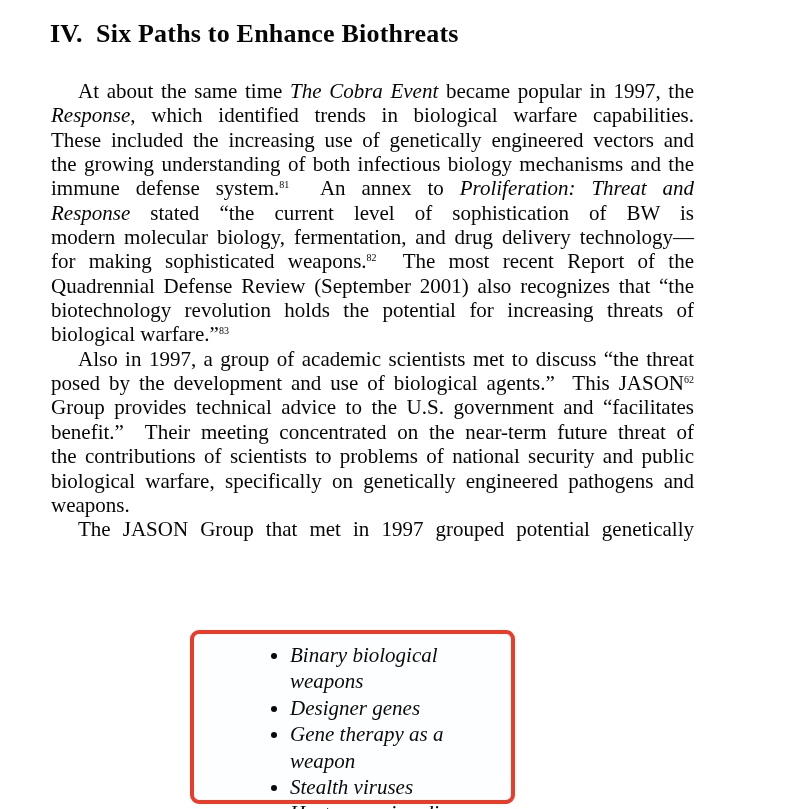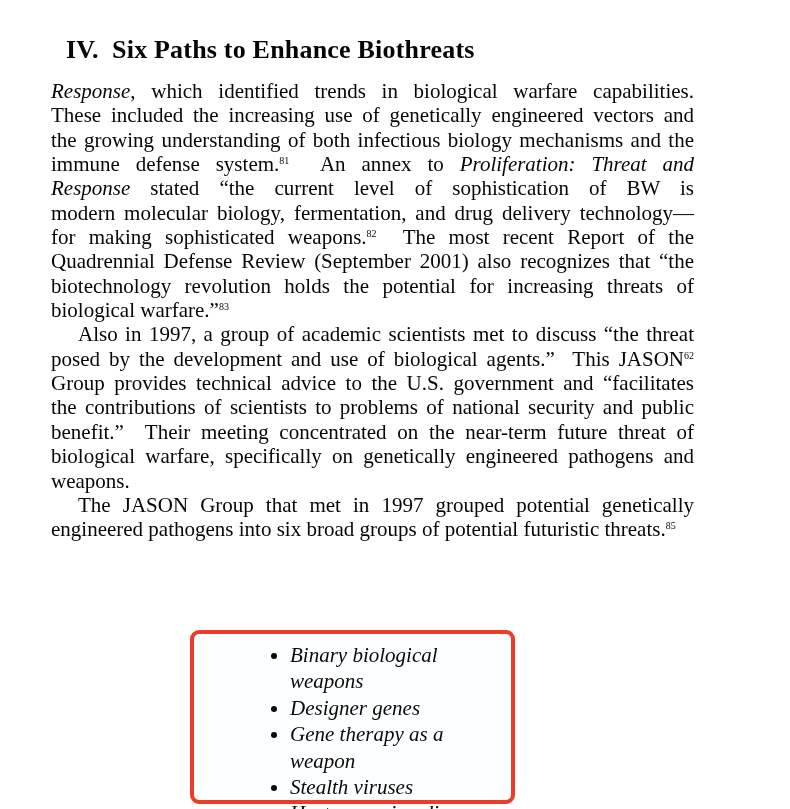--- a/index.html
+++ b/index.html
@@ -1,21 +1,21 @@
 <!DOCTYPE html>
 <html><head>
 <meta charset="utf-8">
 <style>
   html,body{margin:0;padding:0;background:#fff;}
   .page{
     position:relative;width:790px;height:809px;background:#ffffff;
     font-family:"Liberation Serif","DejaVu Serif",serif;color:#060606;overflow:hidden;
   }
   .heading{
-    position:absolute;left:50px;top:19px;margin:16px;
+    position:absolute;left:50px;top:19px;margin:0;
     font-size:26px;line-height:30px;font-weight:bold;letter-spacing:0.2px;white-space:pre;text-align:center;
   }
   .body-text{
     position:absolute;left:51px;top:79px;width:643px;
     font-size:21px;line-height:24.35px;
   }
   .para{margin:0;}
   .line{text-align:justify;text-align-last:justify;}
   .line.last{text-align-last:left;font-family:Liberation Serif, serif;}
   .line.indent{text-indent:27px;}
@@ -31,43 +31,43 @@
   }
   .threat-list li{margin:0;padding:0;}
 </style>
 </head>
 <body>
 
 <div class="page">
   <h1 class="heading">IV.&nbsp; Six Paths to Enhance Biothreats</h1>
   <div class="body-text" id="paragraphs">
       <div class="para">
+        <div class="line indent"><span>At about the same time </span><span class="i">The Cobra Event</span><span> became popular in 1997, the</span></div>
         <div class="line"><span class="i">Response</span><span>, which identified trends in biological warfare capabilities.</span></div>
         <div class="line"><span>These included the increasing use of genetically engineered vectors and</span></div>
         <div class="line"><span>the growing understanding of both infectious biology mechanisms and the</span></div>
         <div class="line"><span>immune defense system.</span><span class="sup">81</span><span>&nbsp; An annex to </span><span class="i">Proliferation: Threat and</span></div>
         <div class="line"><span class="i">Response</span><span> stated “the current level of sophistication of BW is</span></div>
         <div class="line"><span>modern molecular biology, fermentation, and drug delivery technology—</span></div>
         <div class="line"><span>for making sophisticated weapons.</span><span class="sup">82</span><span>&nbsp; The most recent Report of the</span></div>
         <div class="line"><span>Quadrennial Defense Review (September 2001) also recognizes that “the</span></div>
         <div class="line"><span>biotechnology revolution holds the potential for increasing threats of</span></div>
         <div class="line last"><span>biological warfare.”</span><span class="sup">83</span></div>
       </div>
       <div class="para">
         <div class="line indent"><span>Also in 1997, a group of academic scientists met to discuss “the threat</span></div>
         <div class="line"><span>posed by the development and use of biological agents.”&nbsp; This JASON</span><span class="sup">62</span></div>
         <div class="line"><span>Group provides technical advice to the U.S. government and “facilitates</span></div>
+        <div class="line"><span>benefit.”&nbsp; Their meeting concentrated on the near-term future threat of</span></div>
         <div class="line"><span>the contributions of scientists to problems of national security and public</span></div>
-        <div class="line"><span>benefit.”&nbsp; Their meeting concentrated on the near-term future threat of</span></div>
         <div class="line"><span>biological warfare, specifically on genetically engineered pathogens and</span></div>
         <div class="line last"><span>weapons.</span></div>
       </div>
       <div class="para">
         <div class="line indent"><span>The JASON Group that met in 1997 grouped potential genetically</span></div>
-        <div class="line last"><span>engineered pathogens into six broad groups of potential futuristic threats.</span><span class="sup">85</span></div>
       </div>
     </div>
   <div class="highlight-box" id="highlight-box" style="border-color: rgb(234, 60, 41);">
     <ul class="threat-list" id="bullet-list">
         <li>Binary biological weapons</li>
         <li>Designer genes</li>
         <li>Gene therapy as a weapon</li>
         <li>Stealth viruses</li>
         <li>Host-swapping diseases</li>
         <li>Designer viruses</li>

